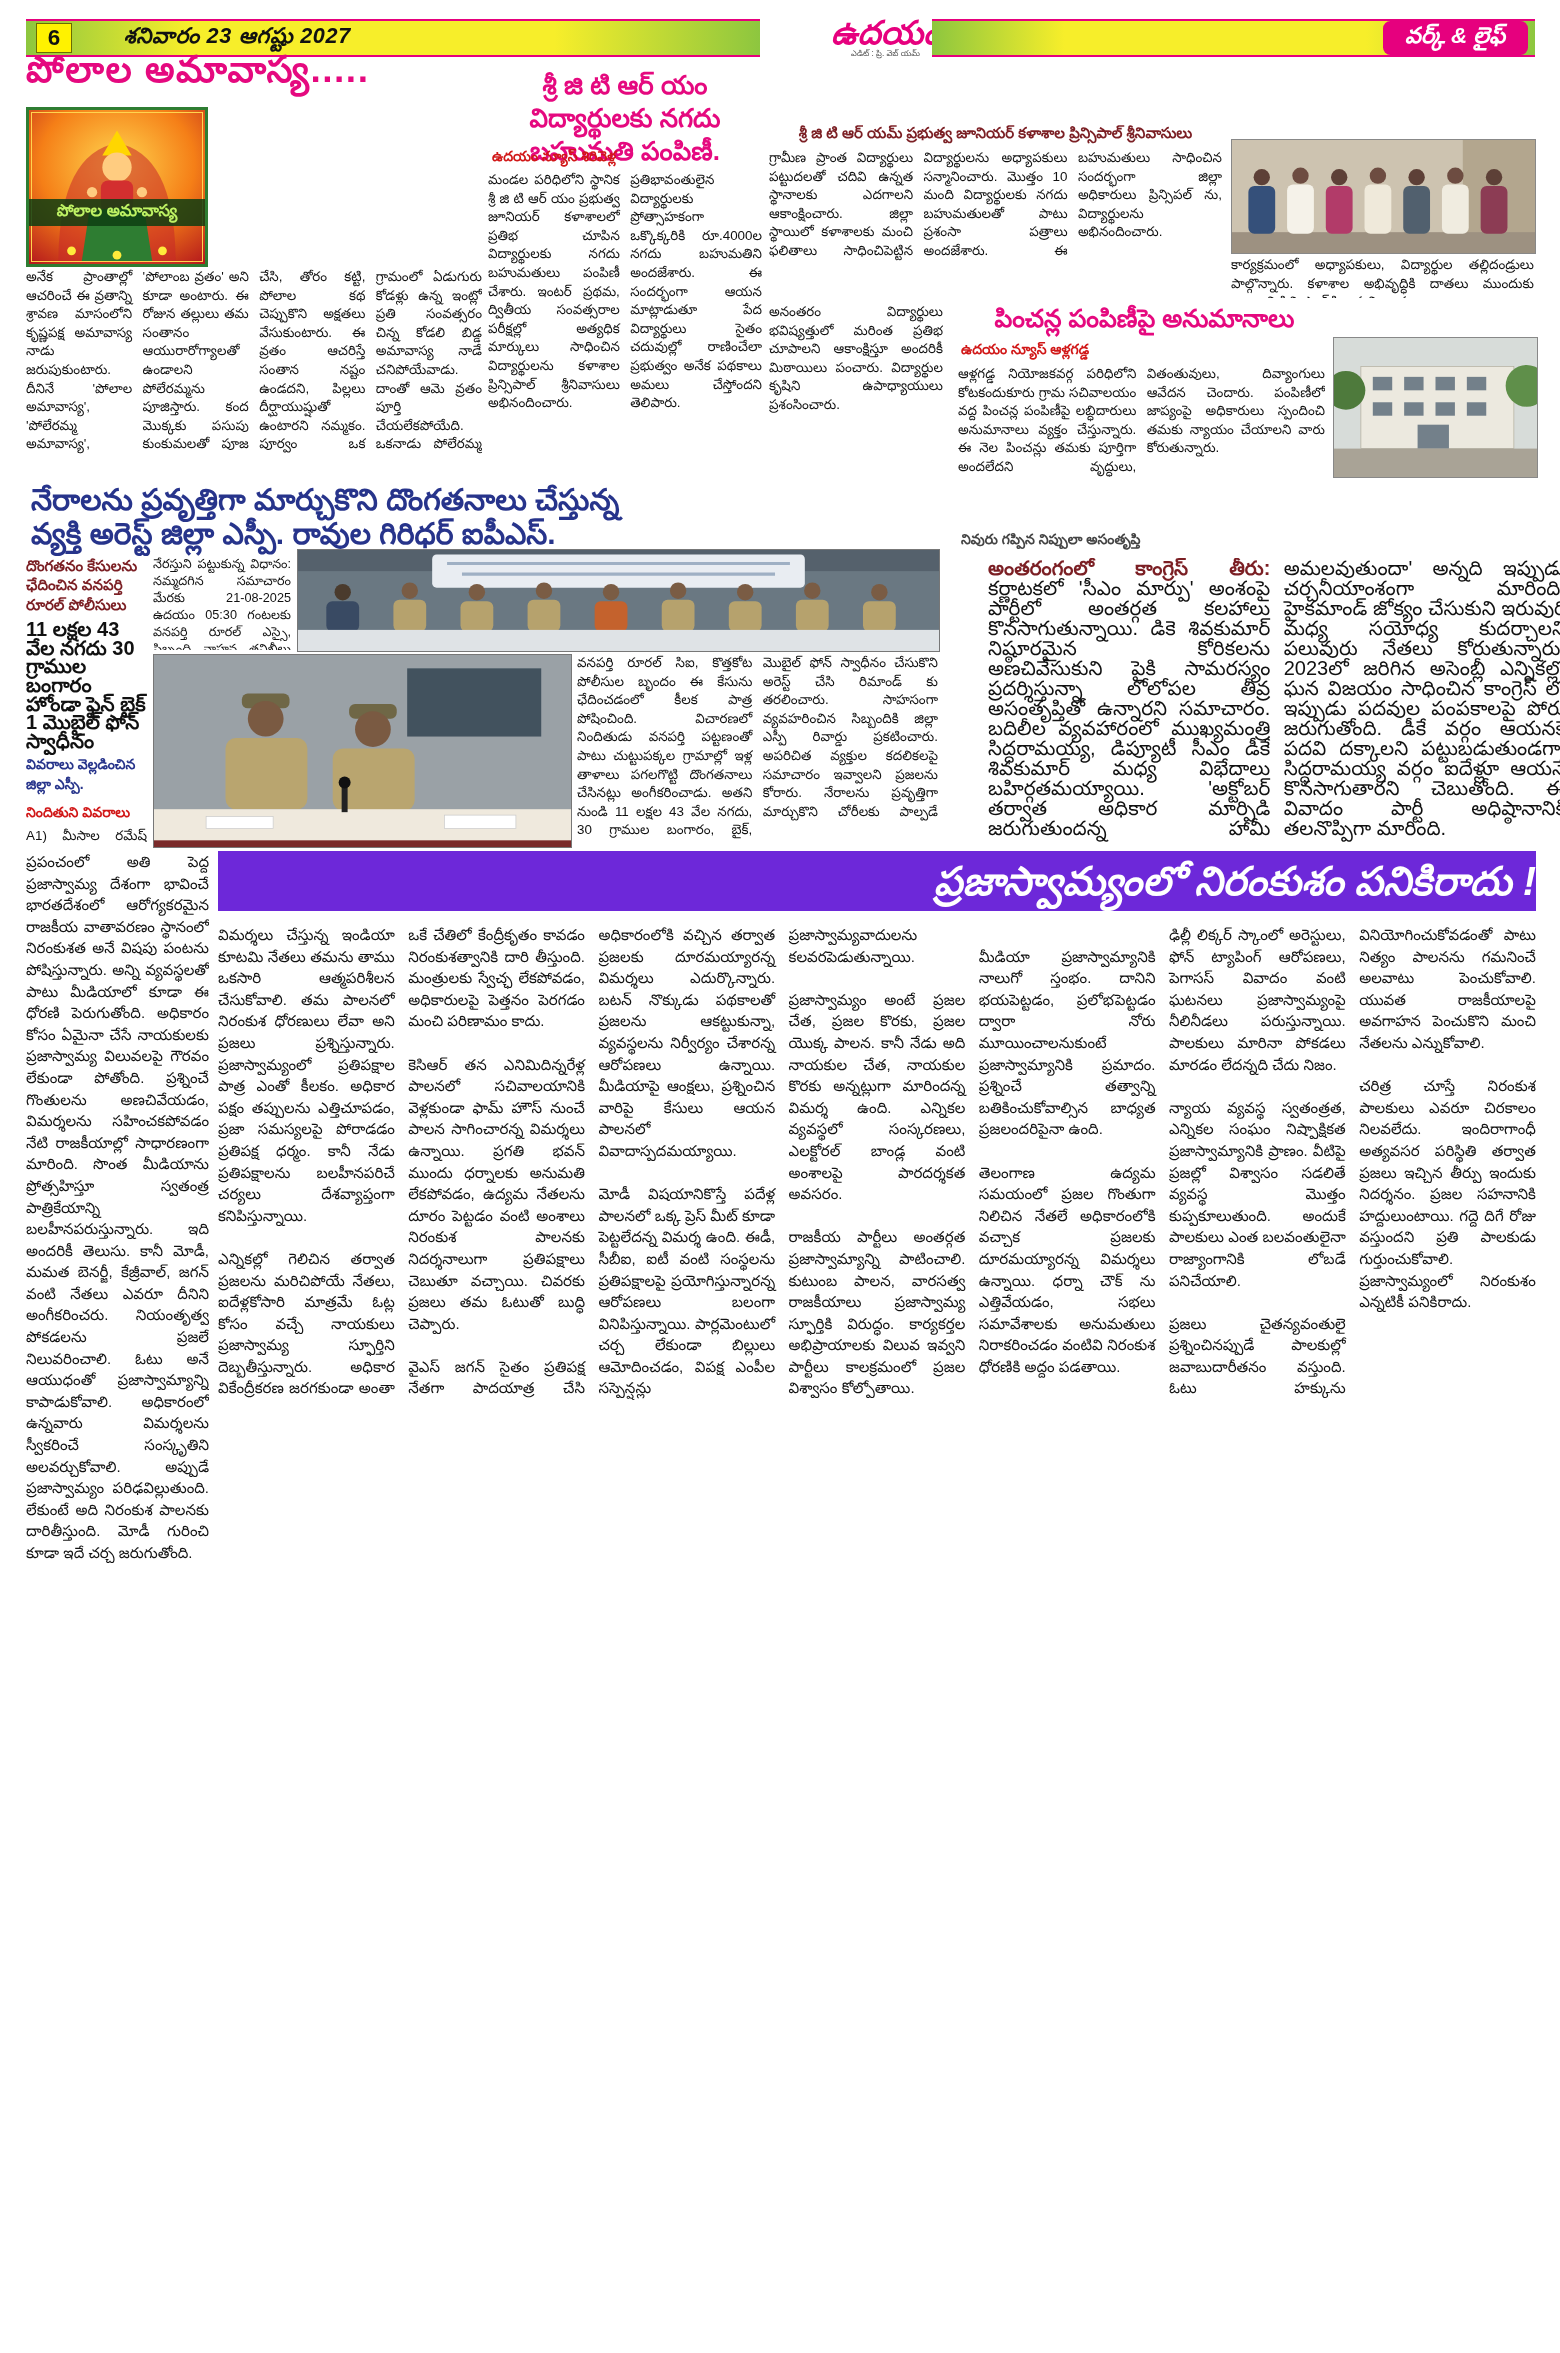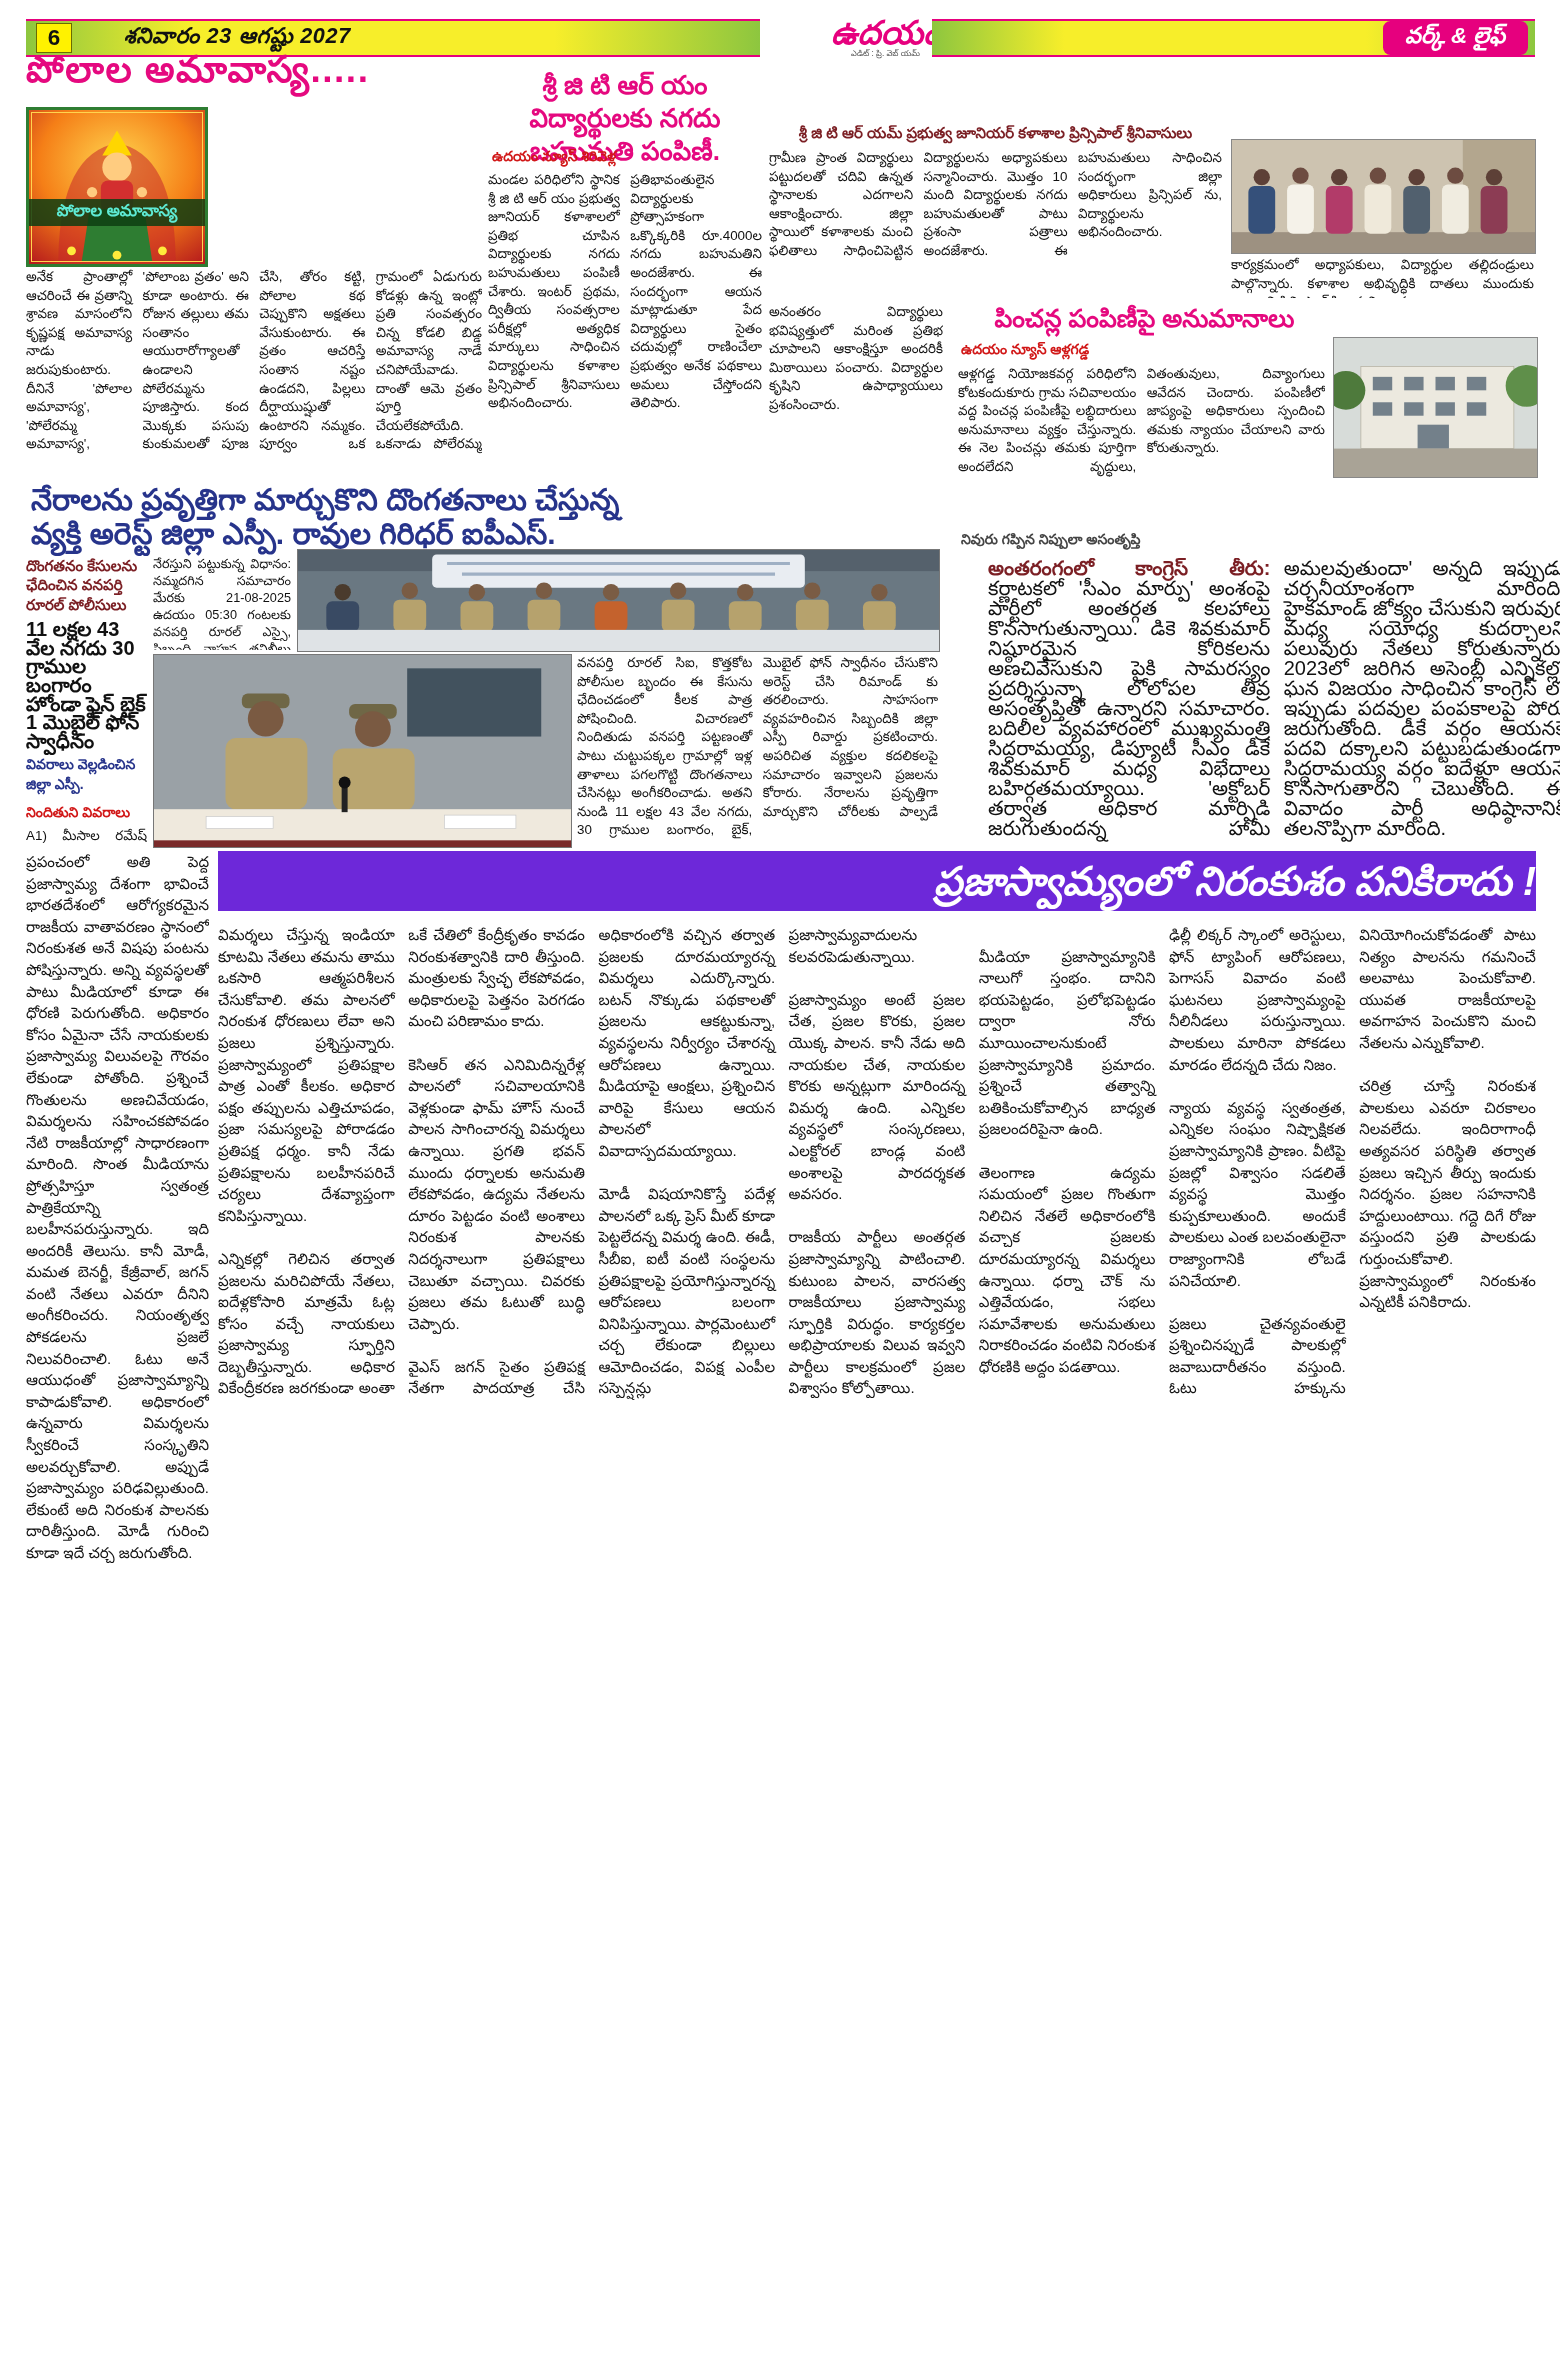--- a/index.html
+++ b/index.html
@@ -35,21 +35,21 @@
   
   .polala{left:26px;top:50px;width:456px;height:411px;display:flex;flex-direction:column;}
   .polala-headline{color:#e5097f;font-size:37px;font-weight:bold;letter-spacing:1.5px;line-height:40px;}
   .polala-row{display:flex;gap:7.5px;margin-top:9px;height:160px;flex-direction:column;}
   .polala-meta{width:113px;overflow:hidden;}
   .polala-subhead{color:#7b1f24;font-weight:bold;font-size:15.7px;line-height:20px;}
   .polala-meta .byline{display:block;margin:4.5px 0;}
   .polala-img{width:176px;height:154px;flex:none;border:3.7px solid #2e7d32;outline:1.5px solid #ffd54f;
     outline-offset:-6.7px;position:relative;background:#b71c1c;}
   .caption-band{position:absolute;left:0;right:0;top:89px;background:rgba(13,61,18,.85);
-    color:#5eead4;font-weight:bold;text-align:center;font-size:16.4px;padding:2.2px 0;}
+    color:#bef264;font-weight:bold;text-align:center;font-size:16.4px;padding:2.2px 0;}
   .polala-colright{flex:1;overflow:hidden;}
   .polala-bottom{margin-top:9px;height:195px;column-count:4;column-gap:10.4px;overflow:hidden;}
 
   
   .gtr-headline{left:488px;top:69px;width:274px;color:#e5097f;font-size:26px;font-weight:bold;
     text-align:center;line-height:33px;}
   .gtr-subcap{left:769px;top:124px;width:453px;color:#7b1f24;font-weight:bold;font-size:15px;text-align:center;}
   .gtr-byline{left:492px;top:148px;}
   .gtr-left{left:488px;top:171px;width:274px;height:306px;column-count:2;column-gap:10.4px;}
   .gtr-mid{left:769px;top:149px;width:453px;height:149px;column-count:3;column-gap:10.4px;}

